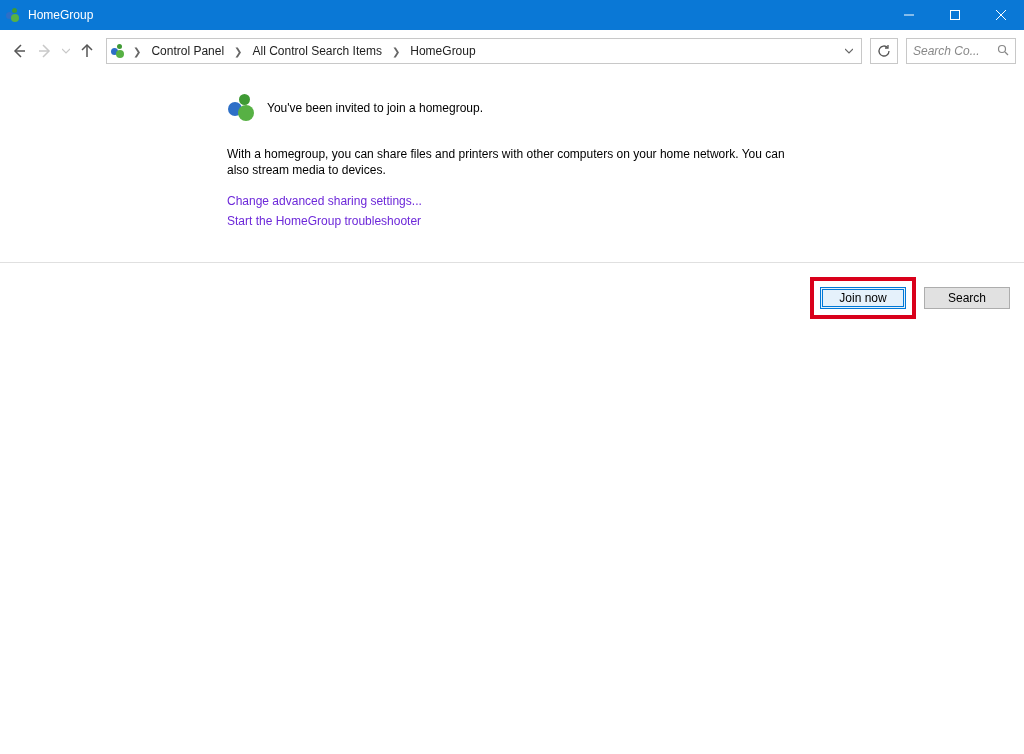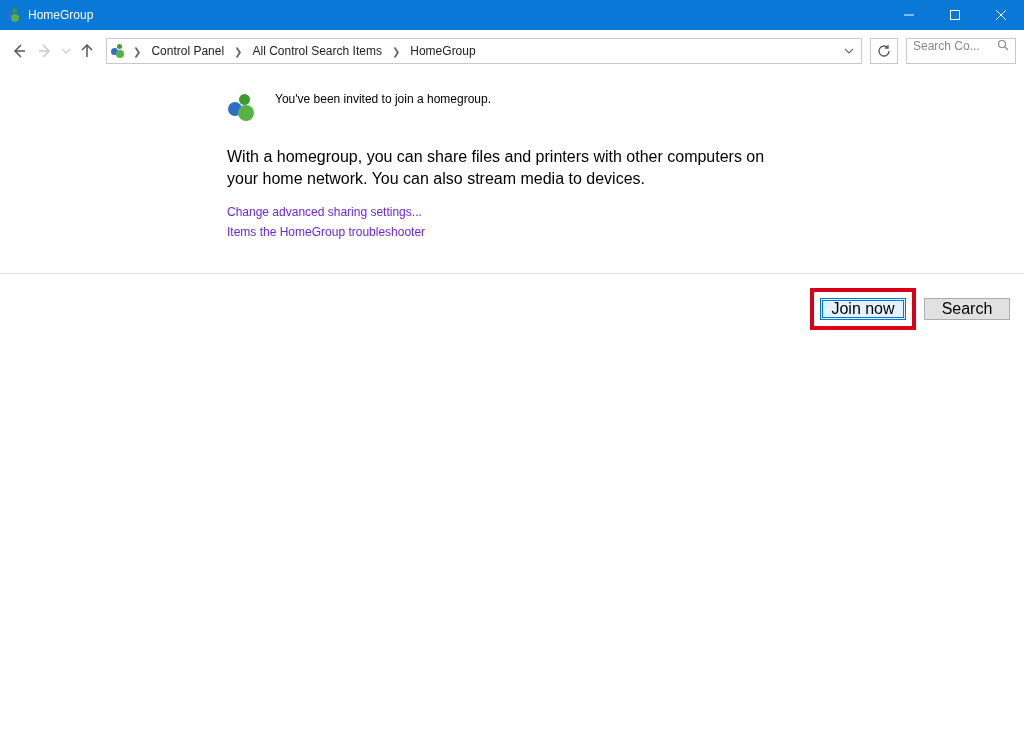--- a/index.html
+++ b/index.html
@@ -91,23 +91,25 @@
     display: flex;
     align-items: center;
     justify-content: center;
     color: #555;
   }
   .searchbox {
     width: 96px;
     height: 24px;
     border: 1px solid #c8c8c8;
     display: flex;
+    align-items: center;
     justify-content: space-between;
     padding: 0 6px;
     color: #888;
+    font-style: italic;
     margin-left: 4px;
   }
   .searchbox .mag { font-style: normal; color: #888; }
 
   
   .mainwrap {
     padding-top: 20px;
     display: flex;
     justify-content: center;
   }
@@ -115,26 +117,26 @@
     width: 570px;
   }
   .page-heading {
     color: #1c4f86;
     font-size: 20px;
     font-weight: 400;
     margin: 0 0 24px 0;
   }
   .invite-row {
     display: flex;
-    align-items: flex-start;
-    gap: 16px;
+    align-items: center;
+    gap: 8px;
     margin-bottom: 22px;
   }
   .body-text {
-    font-size: 16px;
+    font-size: 12px;
     line-height: 1.35;
     margin: 0 0 16px 0;
   }
   .link {
     color: #6d28d9;
     font-size: 12px;
     display: block;
     margin: 6px 0;
     text-decoration: none;
   }
@@ -149,21 +151,21 @@
     justify-content: flex-end;
     align-items: center;
     padding: 14px;
     gap: 8px;
   }
   .win-button {
     min-width: 86px;
     height: 22px;
     background: #e1e1e1;
     border: 1px solid #adadad;
-    font-size: 16px;
+    font-size: 12px;
     font-family: inherit;
     cursor: pointer;
   }
   .win-button.primary {
     background: #e5f1fb;
     border: 1px solid #0078d7;
     outline: 1px solid #0078d7;
     outline-offset: -3px;
   }
   .highlight-box {
@@ -292,21 +294,21 @@
         <span class="c1"></span>
           <span class="c2"></span>
           <span class="c3"></span>
       </span>
       <span>You've been invited to join a homegroup.</span>
     </div>
 
     <p class="body-text">With a homegroup, you can share files and printers with other computers on your home network. You can also stream media to devices.</p>
 
     <a href="#" class="link">Change advanced sharing settings...</a>
-    <a href="#" class="link">Items the HomeGroup troubleshooter</a>
+    <a href="#" class="link">Start the HomeGroup troubleshooter</a>
   </div>
 </div>
 
 <div class="buttonbar-wrap">
   <div class="buttonbar">
     <span class="highlight-box">
       <button class="win-button primary">Join now</button>
     </span>
     <button class="win-button">Search</button>
   </div>

